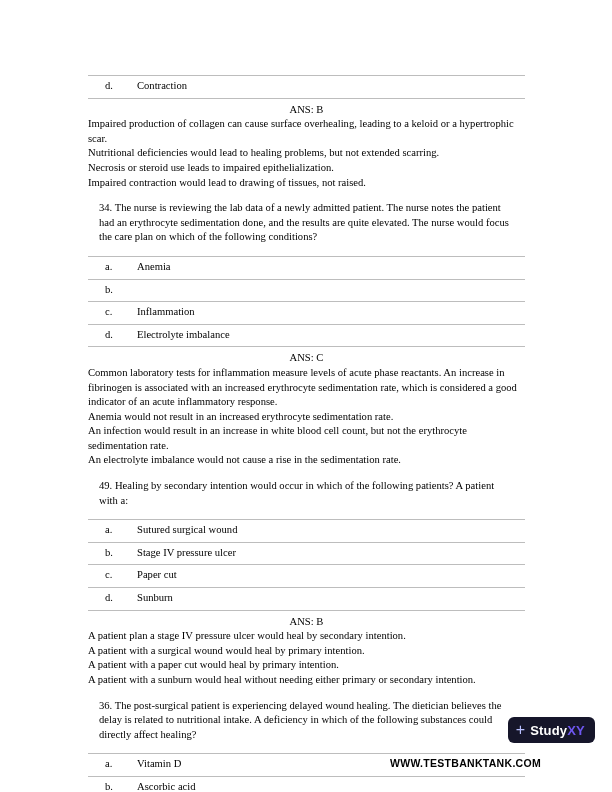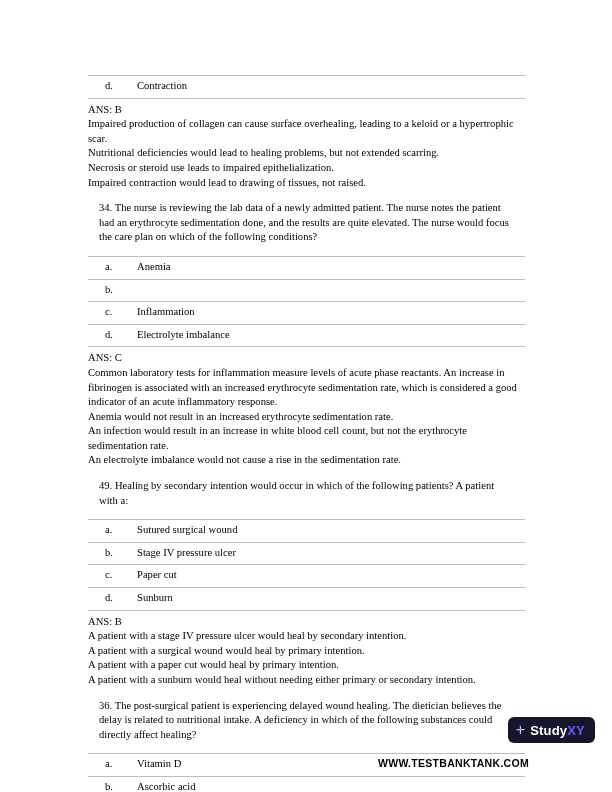--- a/index.html
+++ b/index.html
@@ -5,39 +5,39 @@
   html,body { margin:0; padding:0; background:#ffffff; }
   .page {
     position:relative; width:612px; height:792px; background:#ffffff;
     overflow:hidden; font-family:"Liberation Serif", serif; color:#000;
   }
   .content {
     position:absolute; left:88px; top:73px; width:437px;
     font-size:10.6px; line-height:14.6px;
   }
   p.para { margin:0; }
-  .ans { margin:0 0 0 0; }
+  .ans { margin:0 0 0 0;text-align:center; }
   .opt-group { border-bottom:1px solid #bdbdbd; margin:2px 0 4px 0; }
   .opt-row { display:flex; border-top:1px solid #bdbdbd; padding:3px 0 4px 0; }
   .opt-letter { display:inline-block; width:32px; padding-left:17px; flex:0 0 auto; }
   .opt-text { flex:1; }
   .stem { margin:11px; }
 
   .logo {
     position:absolute; right:17px; top:717px; height:26px;
     background:#16162a; border-radius:6px;
     display:flex; align-items:center; padding:0 10px 0 8px;
     font-family:"Liberation Sans", sans-serif;
   }
   .logo-plus { color:#b9c0ff; font-size:16px; font-weight:400; margin-right:5px; line-height:1; }
   .logo-study { color:#ffffff; font-weight:700; font-size:13px; letter-spacing:0.2px; }
   .logo-xy { color:#6e57f0; font-weight:700; font-size:13px; letter-spacing:0.2px; }
 
   .footer-url {
-    position:absolute; top:757px; right:83px;
+    position:absolute; top:757px; right:71px;
     font-family:"Liberation Sans", sans-serif; font-weight:700;
     font-size:10.5px; letter-spacing:0.3px; color:#000;
   }
 </style>
 </head>
 <body>
 
 <div class="page">
   <div class="content">
 
@@ -90,21 +90,21 @@
       <div class="opt-row">
         <span class="opt-letter">c.</span>
         <span class="opt-text">Paper cut</span>
       </div>
       <div class="opt-row">
         <span class="opt-letter">d.</span>
         <span class="opt-text">Sunburn</span>
       </div>
     </div>
     <p class="para ans">ANS: B</p>
-    <p class="para">A patient with a stage IV pressure ulcer would heal by secondary intention.</p>
+    <p class="para">A patient plan a stage IV pressure ulcer would heal by secondary intention.</p>
     <p class="para">A patient with a surgical wound would heal by primary intention.</p>
     <p class="para">A patient with a paper cut would heal by primary intention.</p>
     <p class="para">A patient with a sunburn would heal without needing either primary or secondary intention.</p>
 
     <p class="stem">36. The post-surgical patient is experiencing delayed wound healing. The dietician believes the delay is related to nutritional intake. A deficiency in which of the following substances could directly affect healing?</p>
     <div class="opt-group">
       <div class="opt-row">
         <span class="opt-letter">a.</span>
         <span class="opt-text">Vitamin D</span>
       </div>

